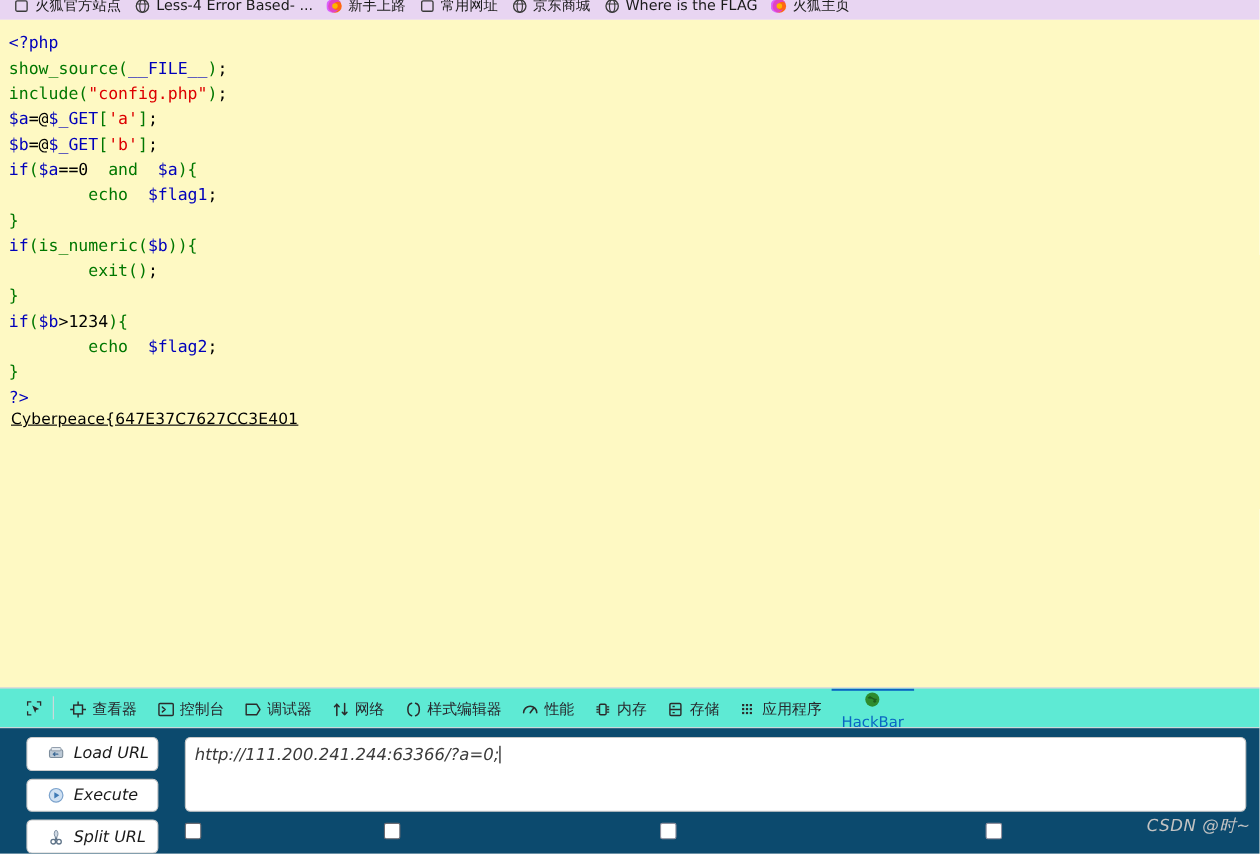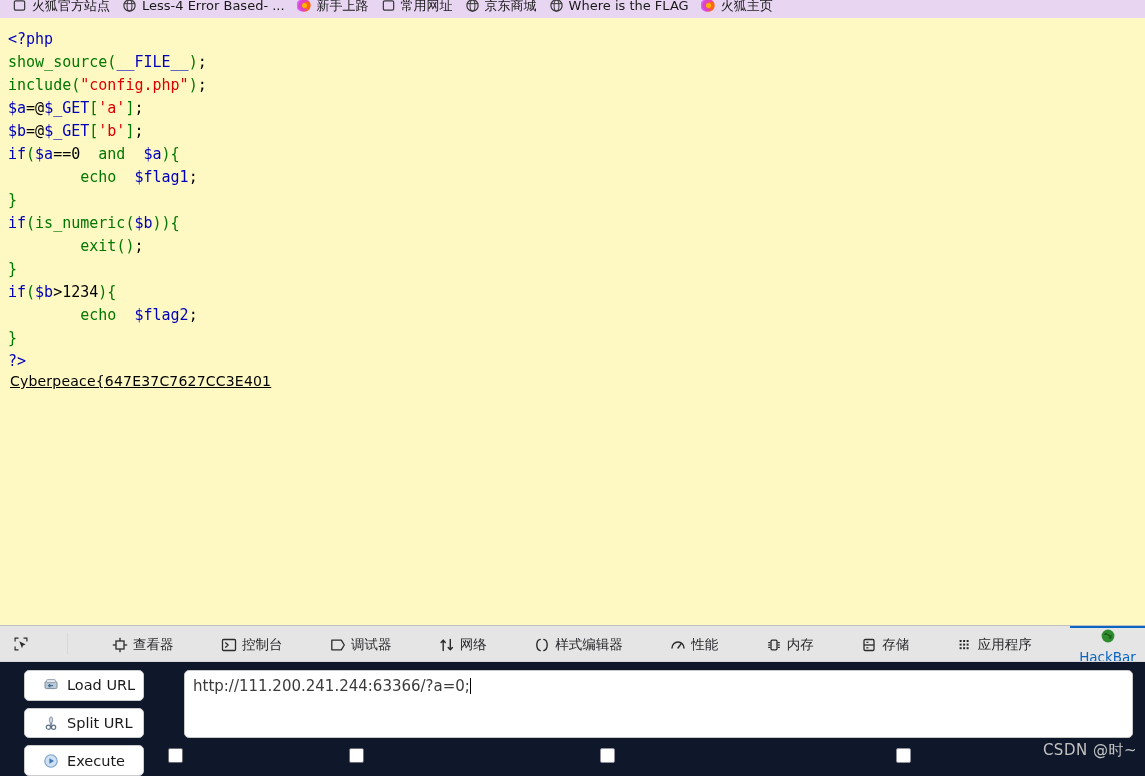--- a/index.html
+++ b/index.html
@@ -74,26 +74,25 @@
     left: 0; top: 625px;
     width: 1145px; height: 151px;
     background: #f9f9fa;
     border-top: 1px solid #c0c0c0;
   }
   #devtools-toolbar {
     position: relative;
     height: 36px;
     display: flex;
     align-items: stretch;
-    background: #e5e5e5;
+    background: #5eead4;
     border-bottom: 1px solid #d7d7db;
-    padding-left: 6px;
+    padding-left: 16px;
     white-space: nowrap;
     overflow: hidden;
-    justify-content: space-between;
   }
   .dt-pickbtn {
     display: flex; align-items: center; justify-content: center;
     width: 30px; flex: 0 0 30px;
   }
   .dt-sep {
     width: 1px; flex: 0 0 1px;
     background: #d7d7db;
     margin: 7px 5px 7px 2px;
   }
@@ -112,24 +111,25 @@
     color: #0a66c2;
     border-top: 2px solid #0a66c2;
     flex-direction: column;
   }
   .dt-ico { width: 16px; height: 16px; flex: 0 0 16px; display: block; }
 
   
   #hackbar-panel {
     position: relative;
     height: 114px;
-    background: #0f172a;
+    background: #0c4a6e;
     display: flex;
     padding: 8px 0 0 0;
     overflow: hidden;
+    font-style: italic;
   }
   #hb-buttons {
     width: 160px; flex: 0 0 160px;
     display: flex; flex-direction: column;
     align-items: center;
     gap: 7px;
     padding-left: 8px;
   }
   .hb-btn {
     width: 120px; height: 36px;
@@ -151,21 +151,20 @@
     display: flex; flex-direction: column;
     gap: 8px;
   }
   #hb-url-box {
     position: relative;
     height: 68px;
     border: 1px solid #c8c8c8;
     border-radius: 5px;
     background: #ffffff;
     padding: 6px 8px;
-    margin-left: 16px;
   }
   #hb-url-text {
     font-size: 15px;
     color: #3b3b3b;
     font-family: "DejaVu Sans", sans-serif;
     line-height: 18px;
     white-space: pre;
   }
   #hb-caret {
     display: inline-block;
@@ -392,34 +391,34 @@
         <div class="hb-btn">
           <svg class="hb-btn-ico" viewBox="0 0 16 16">
             <rect x="2" y="4.6" width="12" height="7" rx="1.4" fill="#bcc9d6" stroke="#7d8d9c" stroke-width="1"></rect>
             <rect x="3.6" y="2.6" width="8.8" height="3" rx="0.8" fill="#e4eaf0" stroke="#8d9aa8" stroke-width="0.9"></rect>
             <path d="M9.6 8.6H5.4m0 0l1.5-1.3M5.4 8.6l1.5 1.4" fill="none" stroke="#3d6a96" stroke-width="1.1" stroke-linecap="round" stroke-linejoin="round"></path>
           </svg>
           <span>Load URL</span>
         </div>
         <div class="hb-btn">
           <svg class="hb-btn-ico" viewBox="0 0 16 16">
+            <circle cx="8" cy="8" r="6.2" fill="#cfe0f2" stroke="#7ba2cc" stroke-width="1.1"></circle>
+            <path d="M6.4 5.2l4.6 2.8-4.6 2.8z" fill="#3e79b5"></path>
+          </svg>
+          <span>Execute</span>
+        </div>
+        <div class="hb-btn">
+          <svg class="hb-btn-ico" viewBox="0 0 16 16">
             <path d="M8 1.8v6.4" stroke="#7f8fa0" stroke-width="1.2"></path>
             <ellipse cx="8" cy="5" rx="1.7" ry="3.1" fill="#cfd9e4" stroke="#8494a5" stroke-width="0.9"></ellipse>
             <circle cx="5.4" cy="12.2" r="2.1" fill="none" stroke="#5d7287" stroke-width="1.2"></circle>
             <circle cx="10.6" cy="12.2" r="2.1" fill="none" stroke="#5d7287" stroke-width="1.2"></circle>
             <path d="M6.9 10.6L9.1 8.4M9.1 10.6L6.9 8.4" stroke="#5d7287" stroke-width="1.1"></path>
           </svg>
           <span>Split URL</span>
-        </div>
-        <div class="hb-btn">
-          <svg class="hb-btn-ico" viewBox="0 0 16 16">
-            <circle cx="8" cy="8" r="6.2" fill="#cfe0f2" stroke="#7ba2cc" stroke-width="1.1"></circle>
-            <path d="M6.4 5.2l4.6 2.8-4.6 2.8z" fill="#3e79b5"></path>
-          </svg>
-          <span>Execute</span>
         </div>
       </div>
     <div id="hb-right">
       <div id="hb-url-box">
         <span id="hb-url-text">http://111.200.241.244:63366/?a=0;</span><span id="hb-caret"></span>
       </div>
       <div id="hb-checkrow">
           <div class="hb-check" style="margin-left: 0px;">
             <span class="hb-box dark"></span>
             <span></span>

